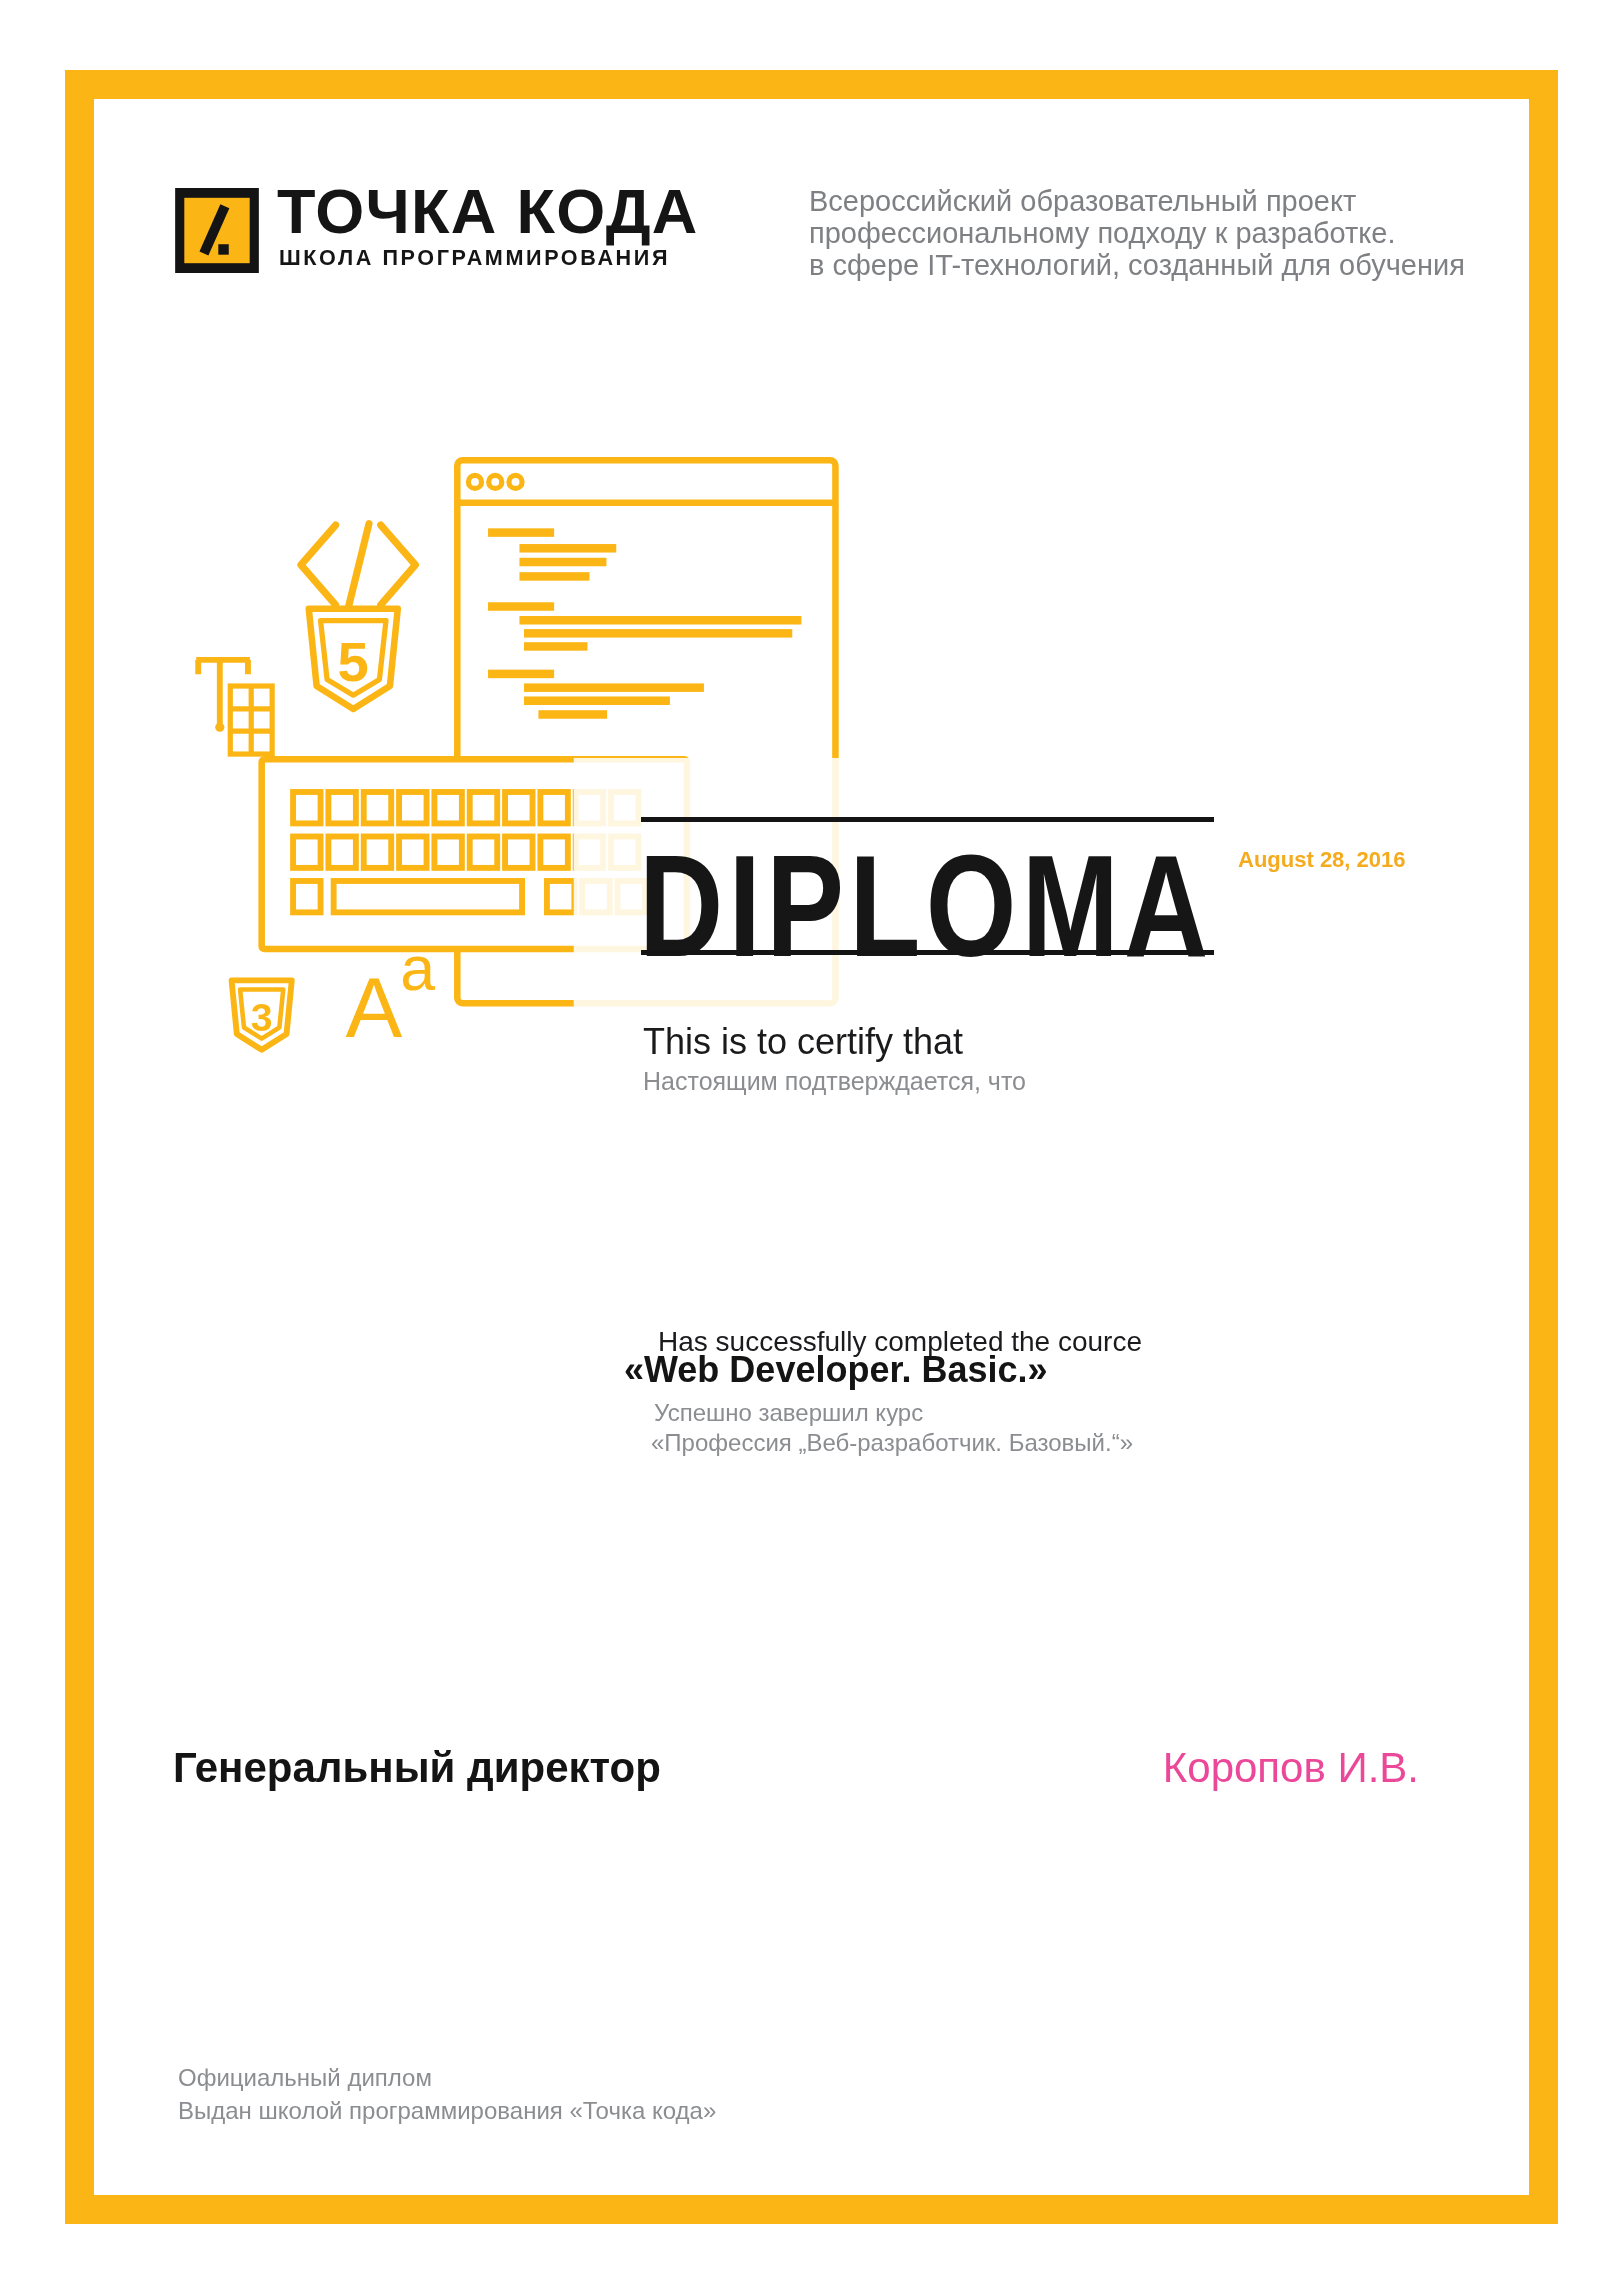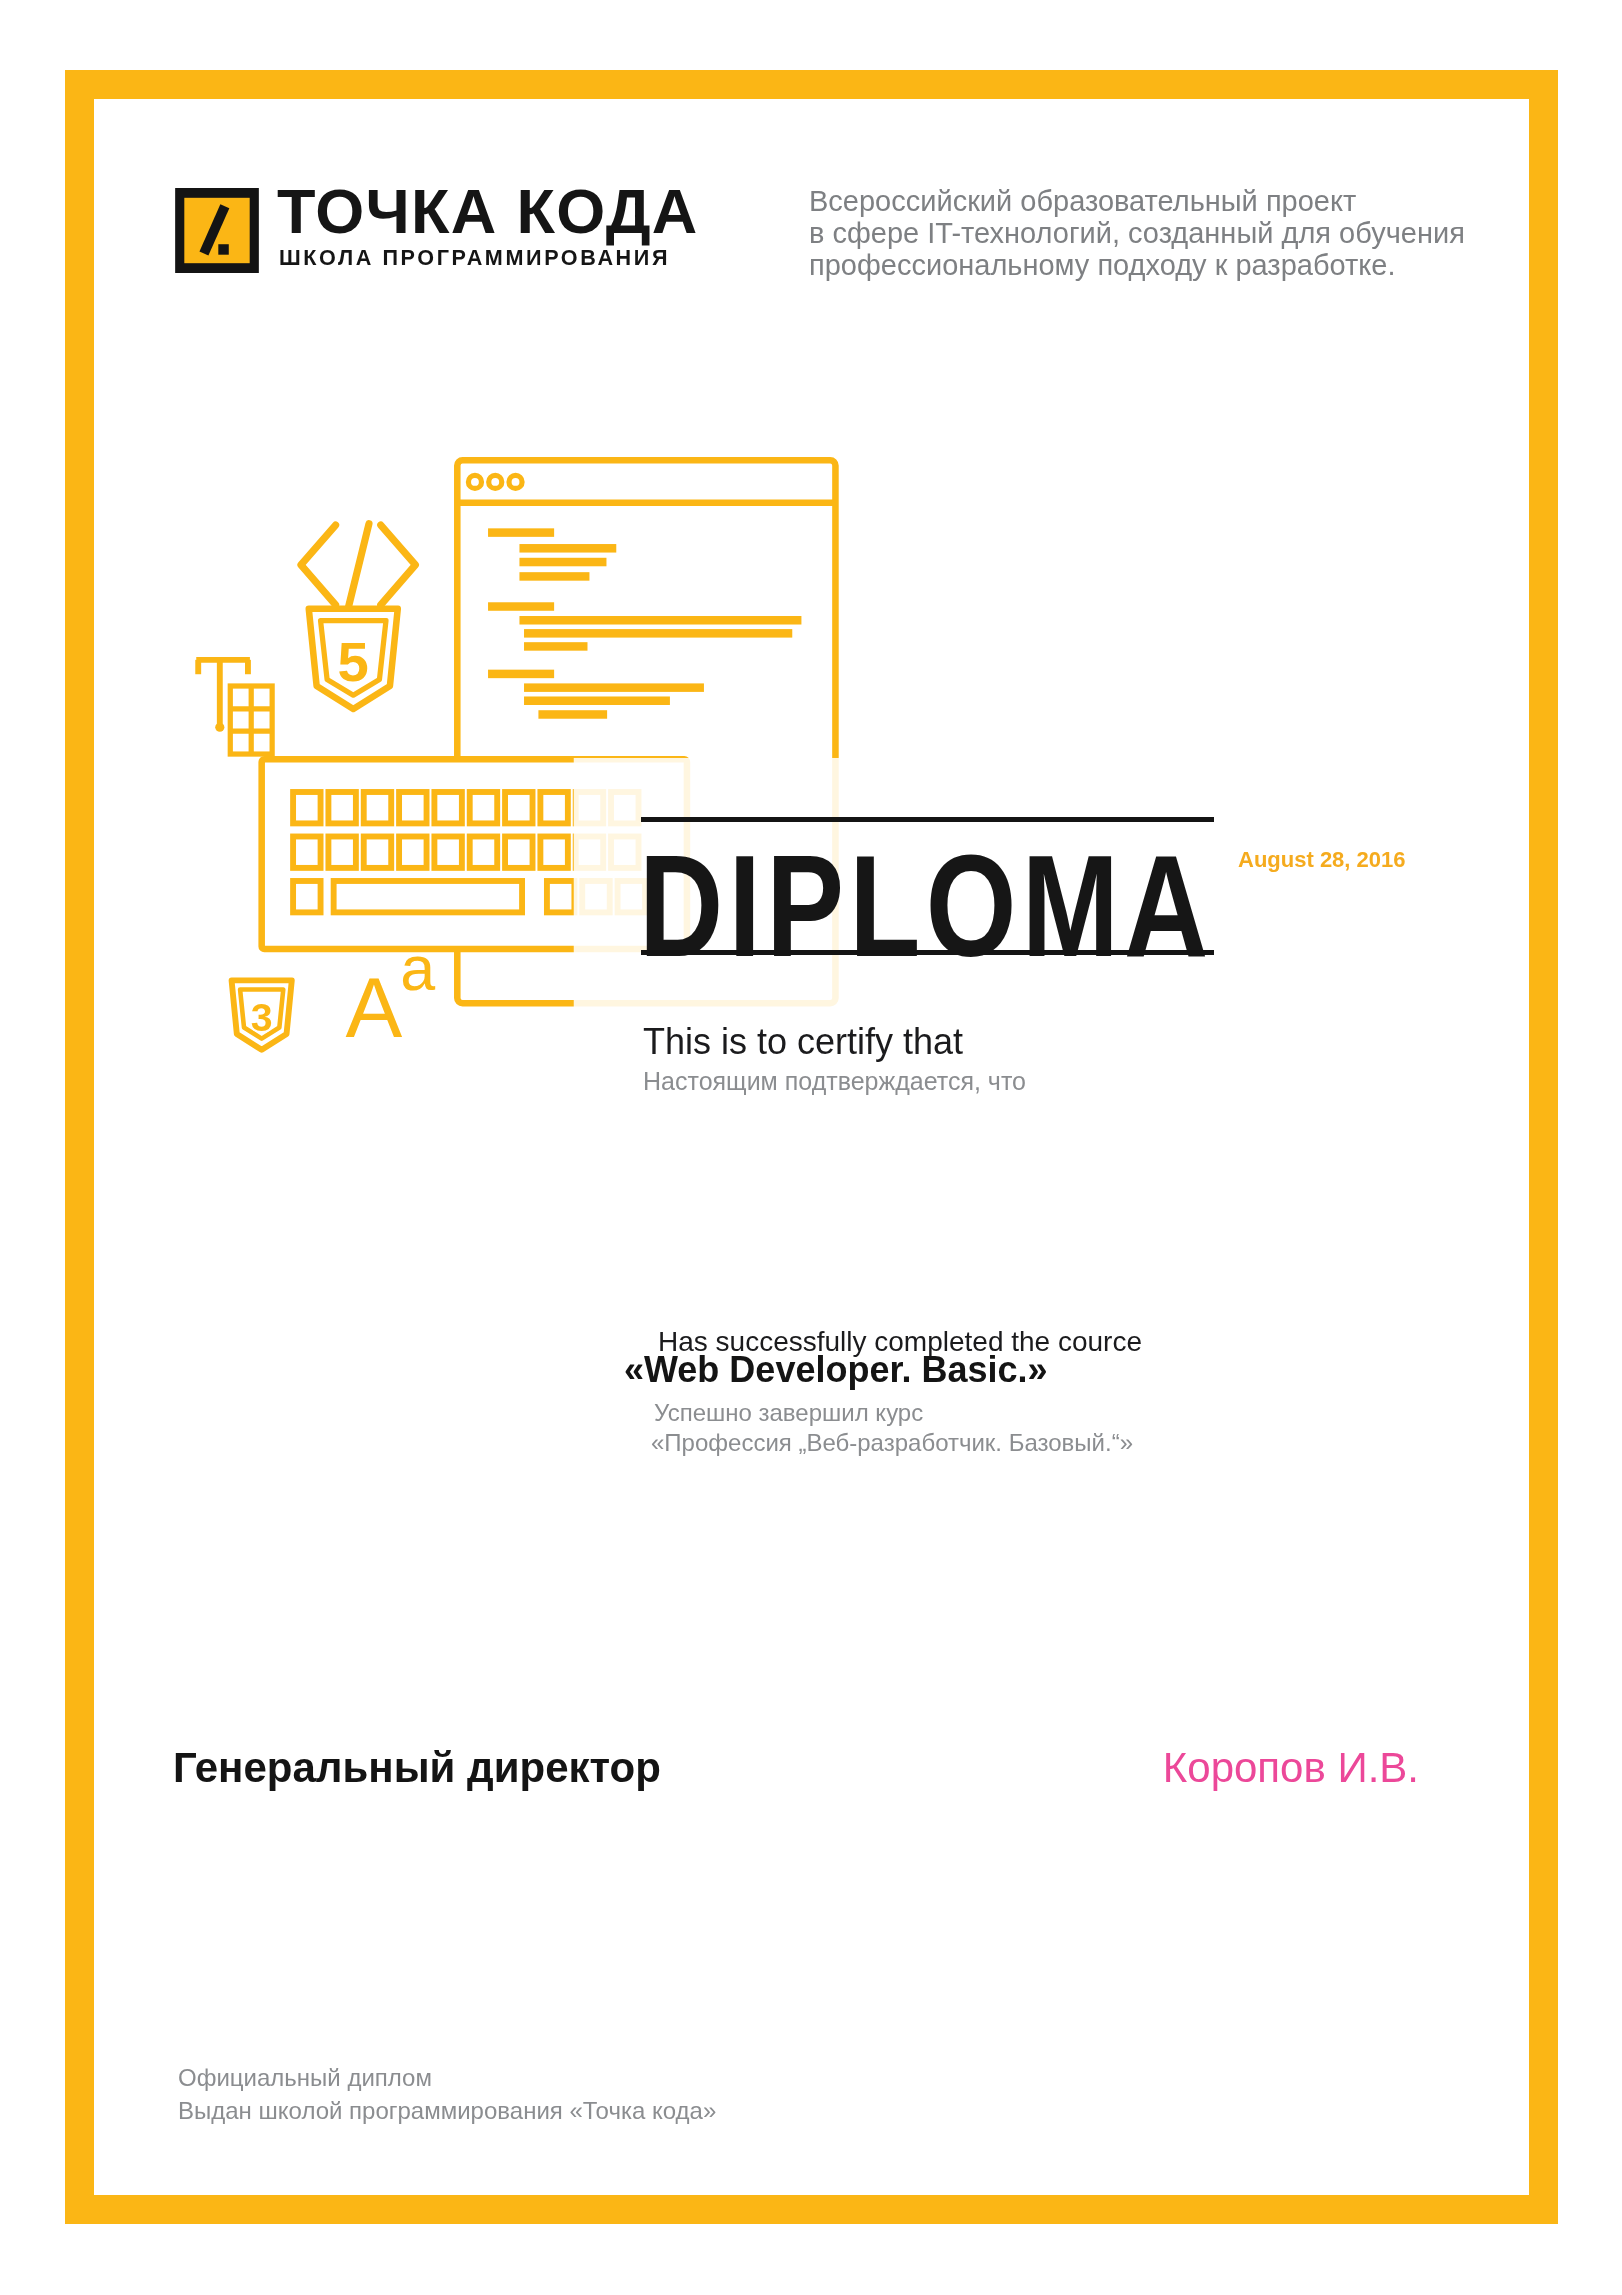--- a/index.html
+++ b/index.html
@@ -67,22 +67,22 @@
     <rect x="14" y="15" width="100" height="100" fill="#FBB615"></rect>
     <line x1="76" y1="28" x2="44" y2="100" stroke="#141414" stroke-width="15"></line>
     <rect x="66" y="86" width="16" height="16" fill="#141414"></rect>
   </svg>
 
   <div id="logo-title" class="abs">ТОЧКА КОДА</div>
   <div id="logo-subtitle" class="abs">ШКОЛА ПРОГРАММИРОВАНИЯ</div>
 
   <div id="header-desc" class="abs">
     <div>Всероссийский образовательный проект</div>
+    <div>профессиональному подходу к разработке.</div>
     <div>в сфере IT-технологий, созданный для обучения</div>
-    <div>профессиональному подходу к разработке.</div>
   </div>
 
   <svg id="illustration" class="abs" viewBox="240 620 1180 1180">
 
     <g>
       <rect x="699" y="703" width="578" height="830" rx="8" fill="#ffffff" stroke="#FBB615" stroke-width="10"></rect>
       <line x1="699" y1="768" x2="1277" y2="768" stroke="#FBB615" stroke-width="10"></line>
       <g>
         <circle cx="726" cy="736" r="10" fill="none" stroke="#FBB615" stroke-width="8"></circle>
         <circle cx="757" cy="736" r="10" fill="none" stroke="#FBB615" stroke-width="8"></circle>

